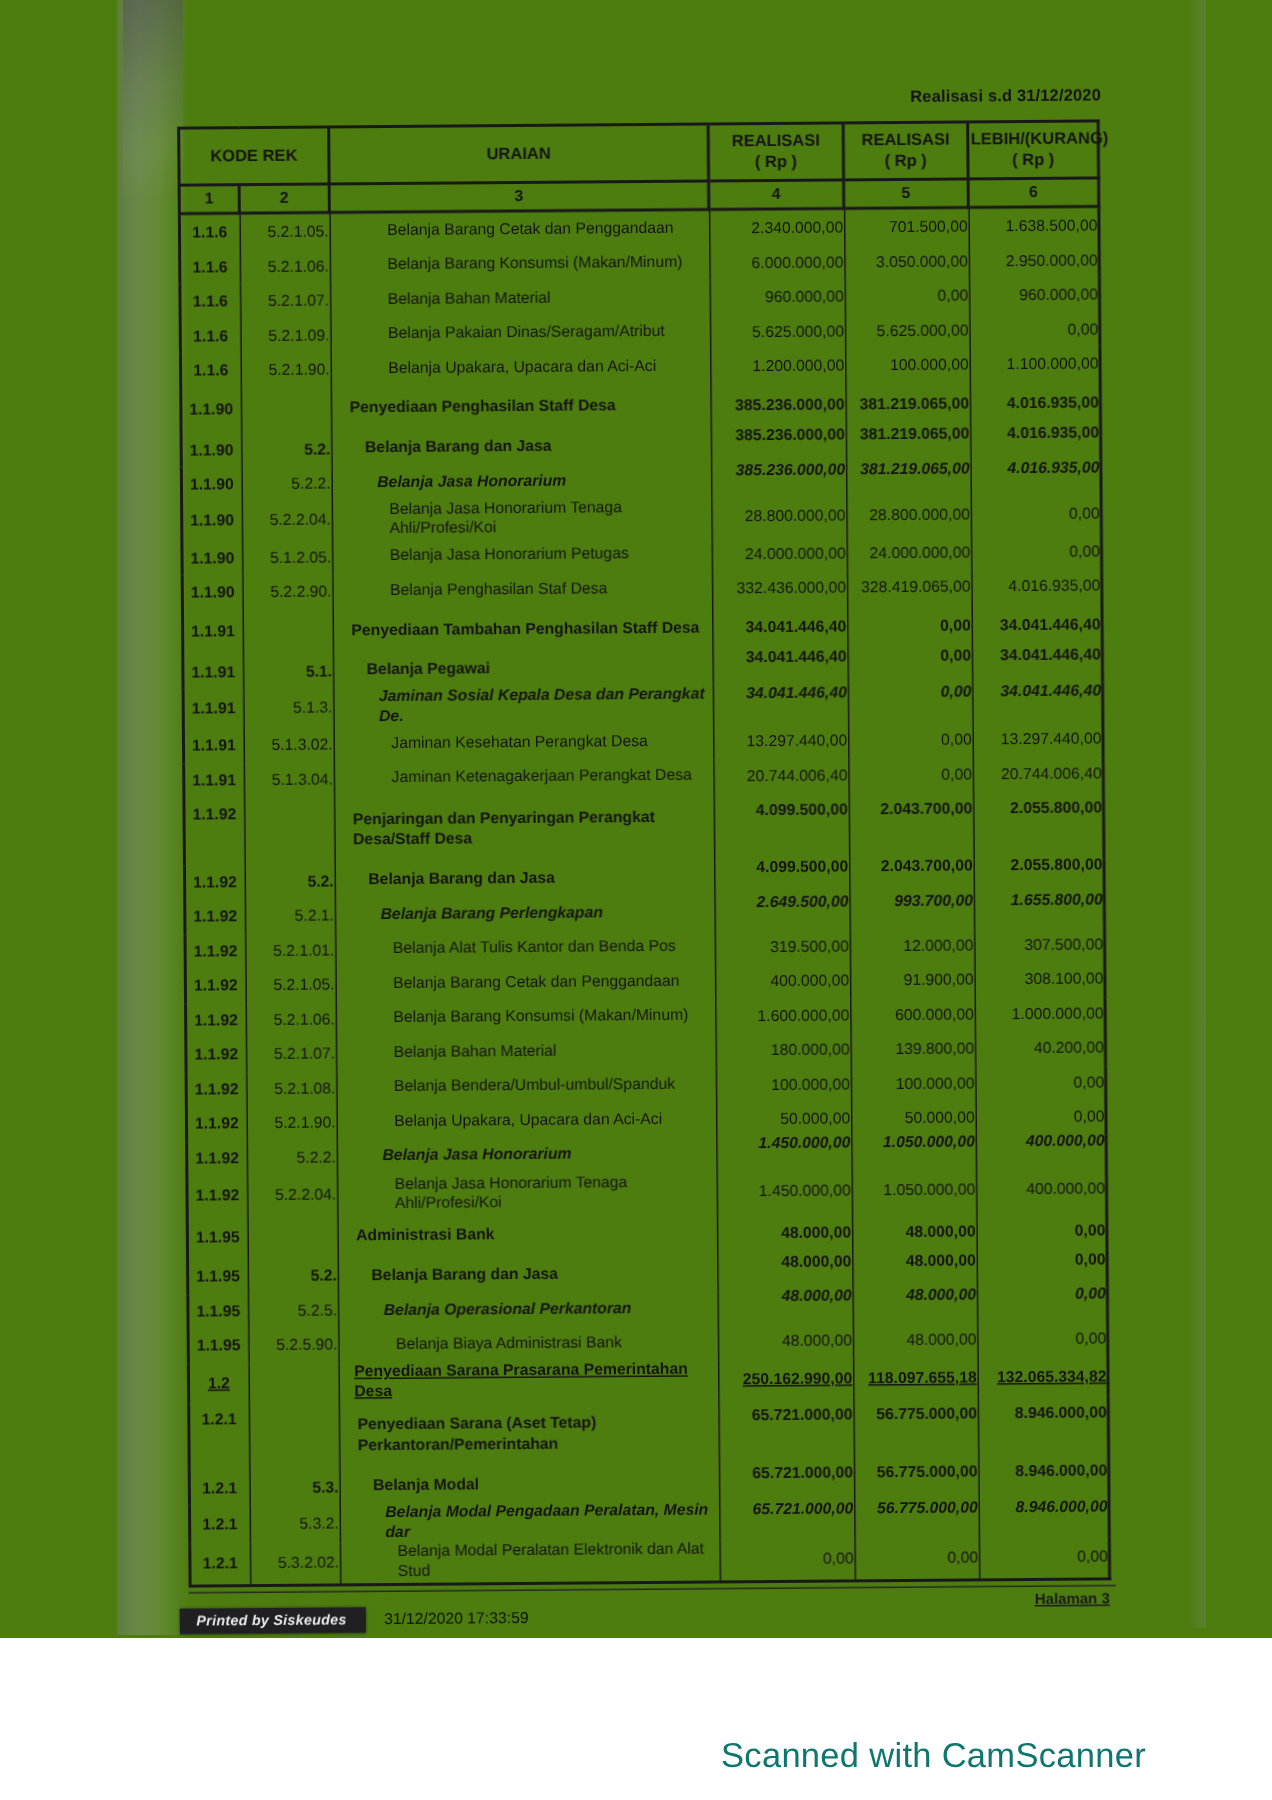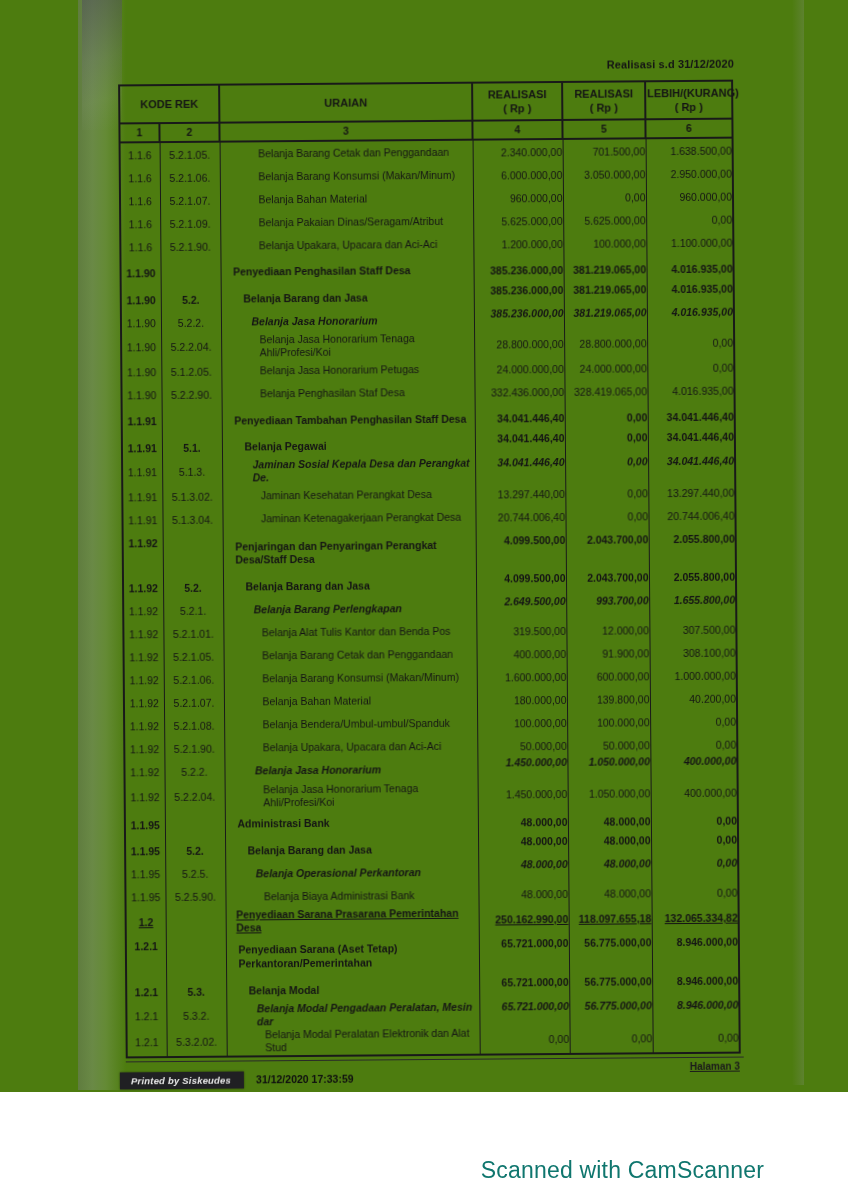--- a/index.html
+++ b/index.html
@@ -51,22 +51,22 @@
     padding:2px 1px;line-height:1.3;
   }
   tr.hdr-main th{height:32px;}
   tr.hdr-num th{height:15px;font-size:10.5px;padding:1px;}
   table.budget td{
     border-left:1.8px solid #1b1b1b;border-right:1.8px solid #1b1b1b;
     border-top:none;border-bottom:none;
     font-size:10.5px;vertical-align:middle;padding:0;
     height:23px;
   }
-  td.k1{text-align:center;}
-  td.k2{text-align:center;padding-left:5px;margin-left:28px;}
+  td.k1{text-align:center;font-weight:bold;}
+  td.k2{text-align:right;padding-left:5px;margin-left:28px;}
   td.uraian{text-align:left;}
   td.amt{text-align:right;padding-right:6px;white-space:nowrap;}
   .u-line{line-height:1.25;}
   
   tr.detail td.uraian .u-line{padding-left:38px;}
   tr.section td{height:30px;font-weight:bold;}
   tr.section td.uraian .u-line{padding-left:12px;}
   tr.group td{height:23px;}
   tr.group td.uraian,tr.group td.amt,tr.group td.k1,tr.group td.k2{font-weight:bold;}
   tr.group td.uraian .u-line{padding-left:22px;}
@@ -87,21 +87,21 @@
     font-size:10px;font-weight:bold;color:#1c1c1c;text-decoration:underline;
   }
   .printed-row{position:absolute;left:-6px;top:11px;display:flex;align-items:center;gap:12px;}
   .printed-badge{
     background:#222225;color:#e9e9e9;
     font-size:9.5px;font-weight:bold;letter-spacing:0.2px;
     padding:3px 13px 3px 11px;
     box-shadow:0 0 2px rgba(0,0,0,0.5);
     font-style:italic;
   }
-  .printed-time{font-size:10.5px;font-weight:bold;color:#111;}
+  .printed-time{font-size:10.5px;font-weight:normal;color:#111;}
   
   .camscanner{
     position:absolute;right:84px;bottom:16px;
     font-size:23px;color:#0f766e;letter-spacing:0.2px;
   }
 </style>
 </head>
 <body>
 
 <div class="scan-page">

